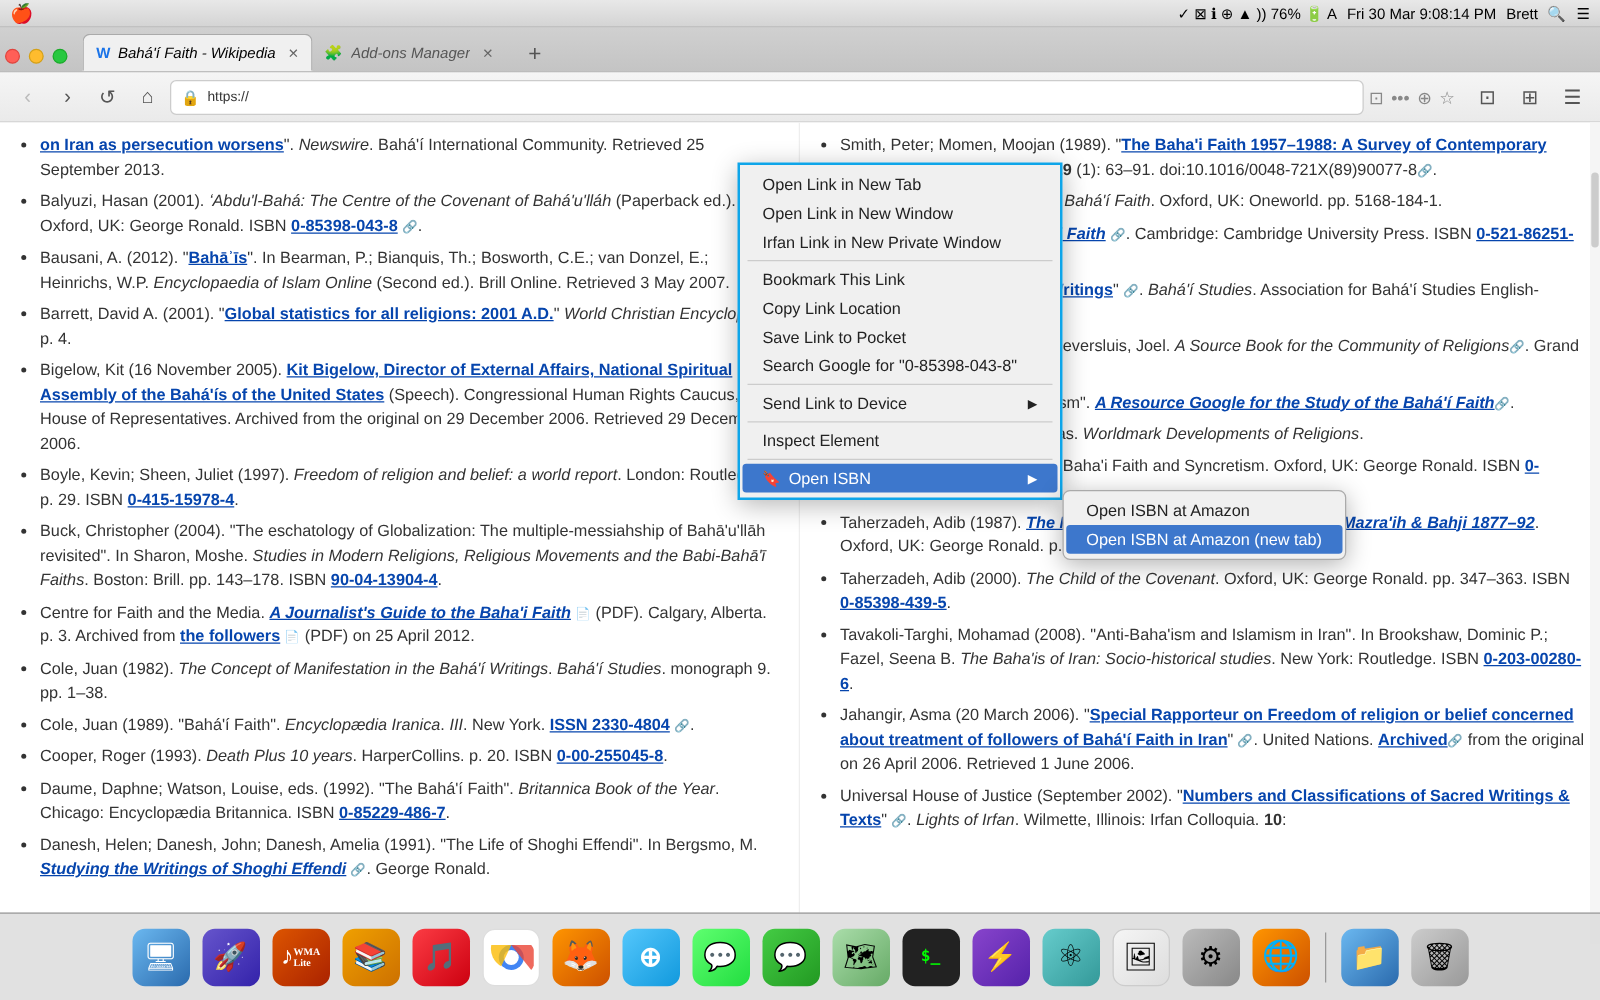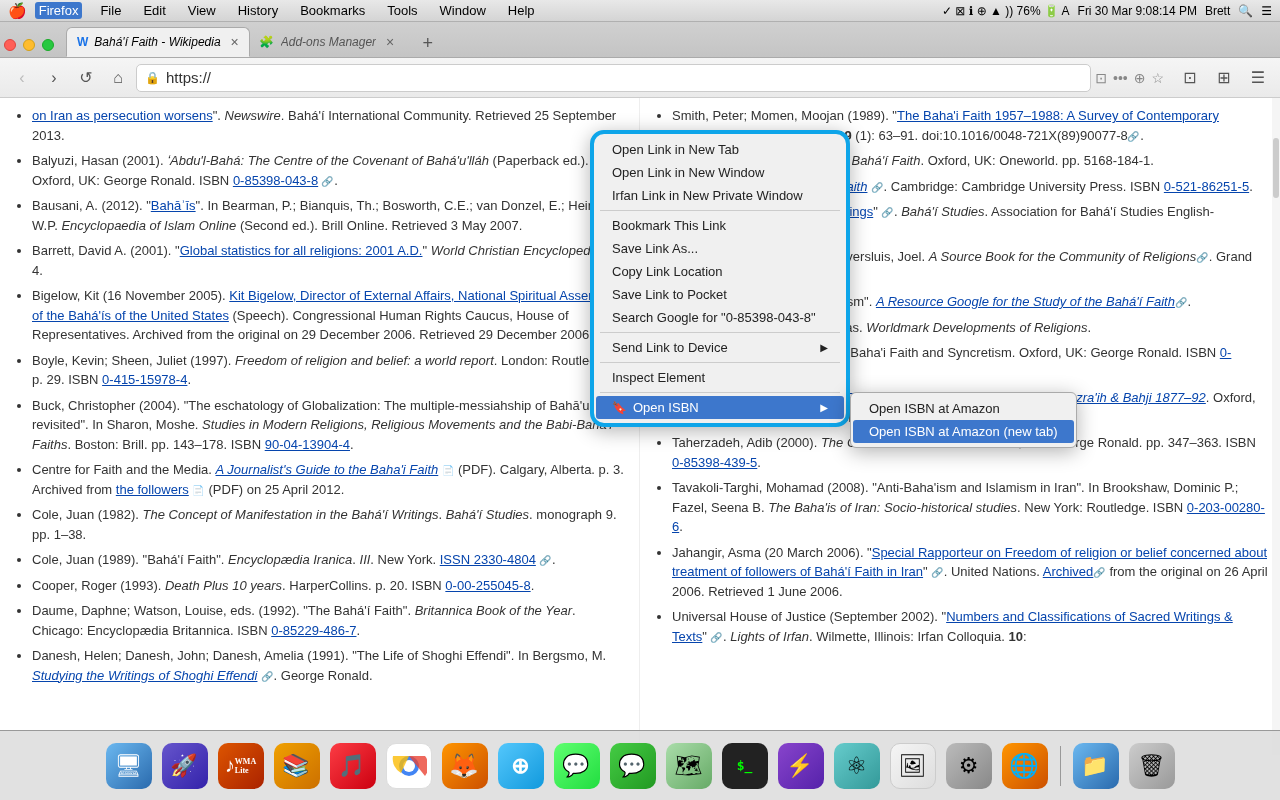--- a/index.html
+++ b/index.html
@@ -106,21 +106,21 @@
       width: 50%;
       padding: 8px 12px;
       overflow: hidden;
       border-right: 1px solid #eee;
     }
     .col-right {
       width: 50%;
       padding: 8px 12px;
       overflow: hidden;
     }
-    .ref-link { color: #0645ad; text-decoration: underline; }
+    .ref-link { color: #0645ad; text-decoration: underline; font-weight: bold; }
     .bullet-list { list-style: disc; padding-left: 20px; }
     .bullet-list li { margin-bottom: 6px; font-size: 13px; line-height: 1.5; }
 
     
     .scrollbar {
       position: absolute;
       right: 0;
       top: 0;
       width: 8px;
       height: 100%;
@@ -134,22 +134,22 @@
       border-radius: 3px;
       margin-top: 40px;
     }
 
     
     .context-menu {
       position: absolute;
       left: 590px;
       top: 130px;
       background: #f0f0f0;
-      border: 4px solid #0ea5e9;
-      border-radius: 14px;
+      border: 2px solid #0ea5e9;
+      border-radius: 0;
       box-shadow: 0 4px 20px rgba(0,0,0,0.3);
       padding: 4px 0;
       min-width: 260px;
       z-index: 500;
       font-size: 13px;
     }
     .ctx-item {
       padding: 4px 16px;
       cursor: pointer;
       display: flex;
@@ -225,31 +225,20 @@
       align-items: center;
       justify-content: center;
       font-size: 24px;
     }
   </style>
 </head>
 <body>
 
 <div class="menubar">
   <span class="menubar-apple">🍎</span>
-  <div class="menubar-items">
-    <span class="menubar-item active">Firefox</span>
-    <span class="menubar-item">File</span>
-    <span class="menubar-item">Edit</span>
-    <span class="menubar-item">View</span>
-    <span class="menubar-item">History</span>
-    <span class="menubar-item">Bookmarks</span>
-    <span class="menubar-item">Tools</span>
-    <span class="menubar-item">Window</span>
-    <span class="menubar-item">Help</span>
-  </div>
   <div class="menubar-right">
     <span>✓ ⊠ ℹ ⊕ ▲ )) 76% 🔋 A</span>
     <span>Fri 30 Mar  9:08:14 PM</span>
     <span>Brett</span>
     <span>🔍</span>
     <span>☰</span>
   </div>
 </div>
 
 <div style="display:flex; align-items:flex-end; background: linear-gradient(to bottom, #d0d0d0, #c4c4c4); height:36px; border-bottom: 1px solid #aaa;">
@@ -276,21 +265,21 @@
 </div>
 
 <div class="nav-bar">
   <div class="nav-btn disabled">‹</div>
   <div class="nav-btn">›</div>
   <div class="nav-btn">↺</div>
   <div class="nav-btn">⌂</div>
 
   <div class="url-bar">
     <span class="url-lock">🔒</span>
-    <span style="color:#333; font-size:15px;">https://</span>
+    <span style="color:#333; font-size:11px;">https://</span>
   </div>
 
   <div class="url-icons">
     <span>⊡</span>
     <span>•••</span>
     <span>⊕</span>
     <span>☆</span>
   </div>
 
   <div style="display:flex; gap:6px; margin-left:8px;">
@@ -403,23 +392,20 @@
   </div>
   <div class="ctx-item">
     <span>Open Link in New Window</span>
   </div>
   <div class="ctx-item">
     <span>Irfan Link in New Private Window</span>
   </div>
   <div class="ctx-separator"></div>
   <div class="ctx-item">
     <span>Bookmark This Link</span>
-  </div>
-  <div class="ctx-item">
-    <span>Save Link As...</span>
   </div>
   <div class="ctx-item">
     <span>Copy Link Location</span>
   </div>
   <div class="ctx-item">
     <span>Save Link to Pocket</span>
   </div>
   <div class="ctx-item">
     <span>Search Google for "0-85398-043-8"</span>
   </div>

